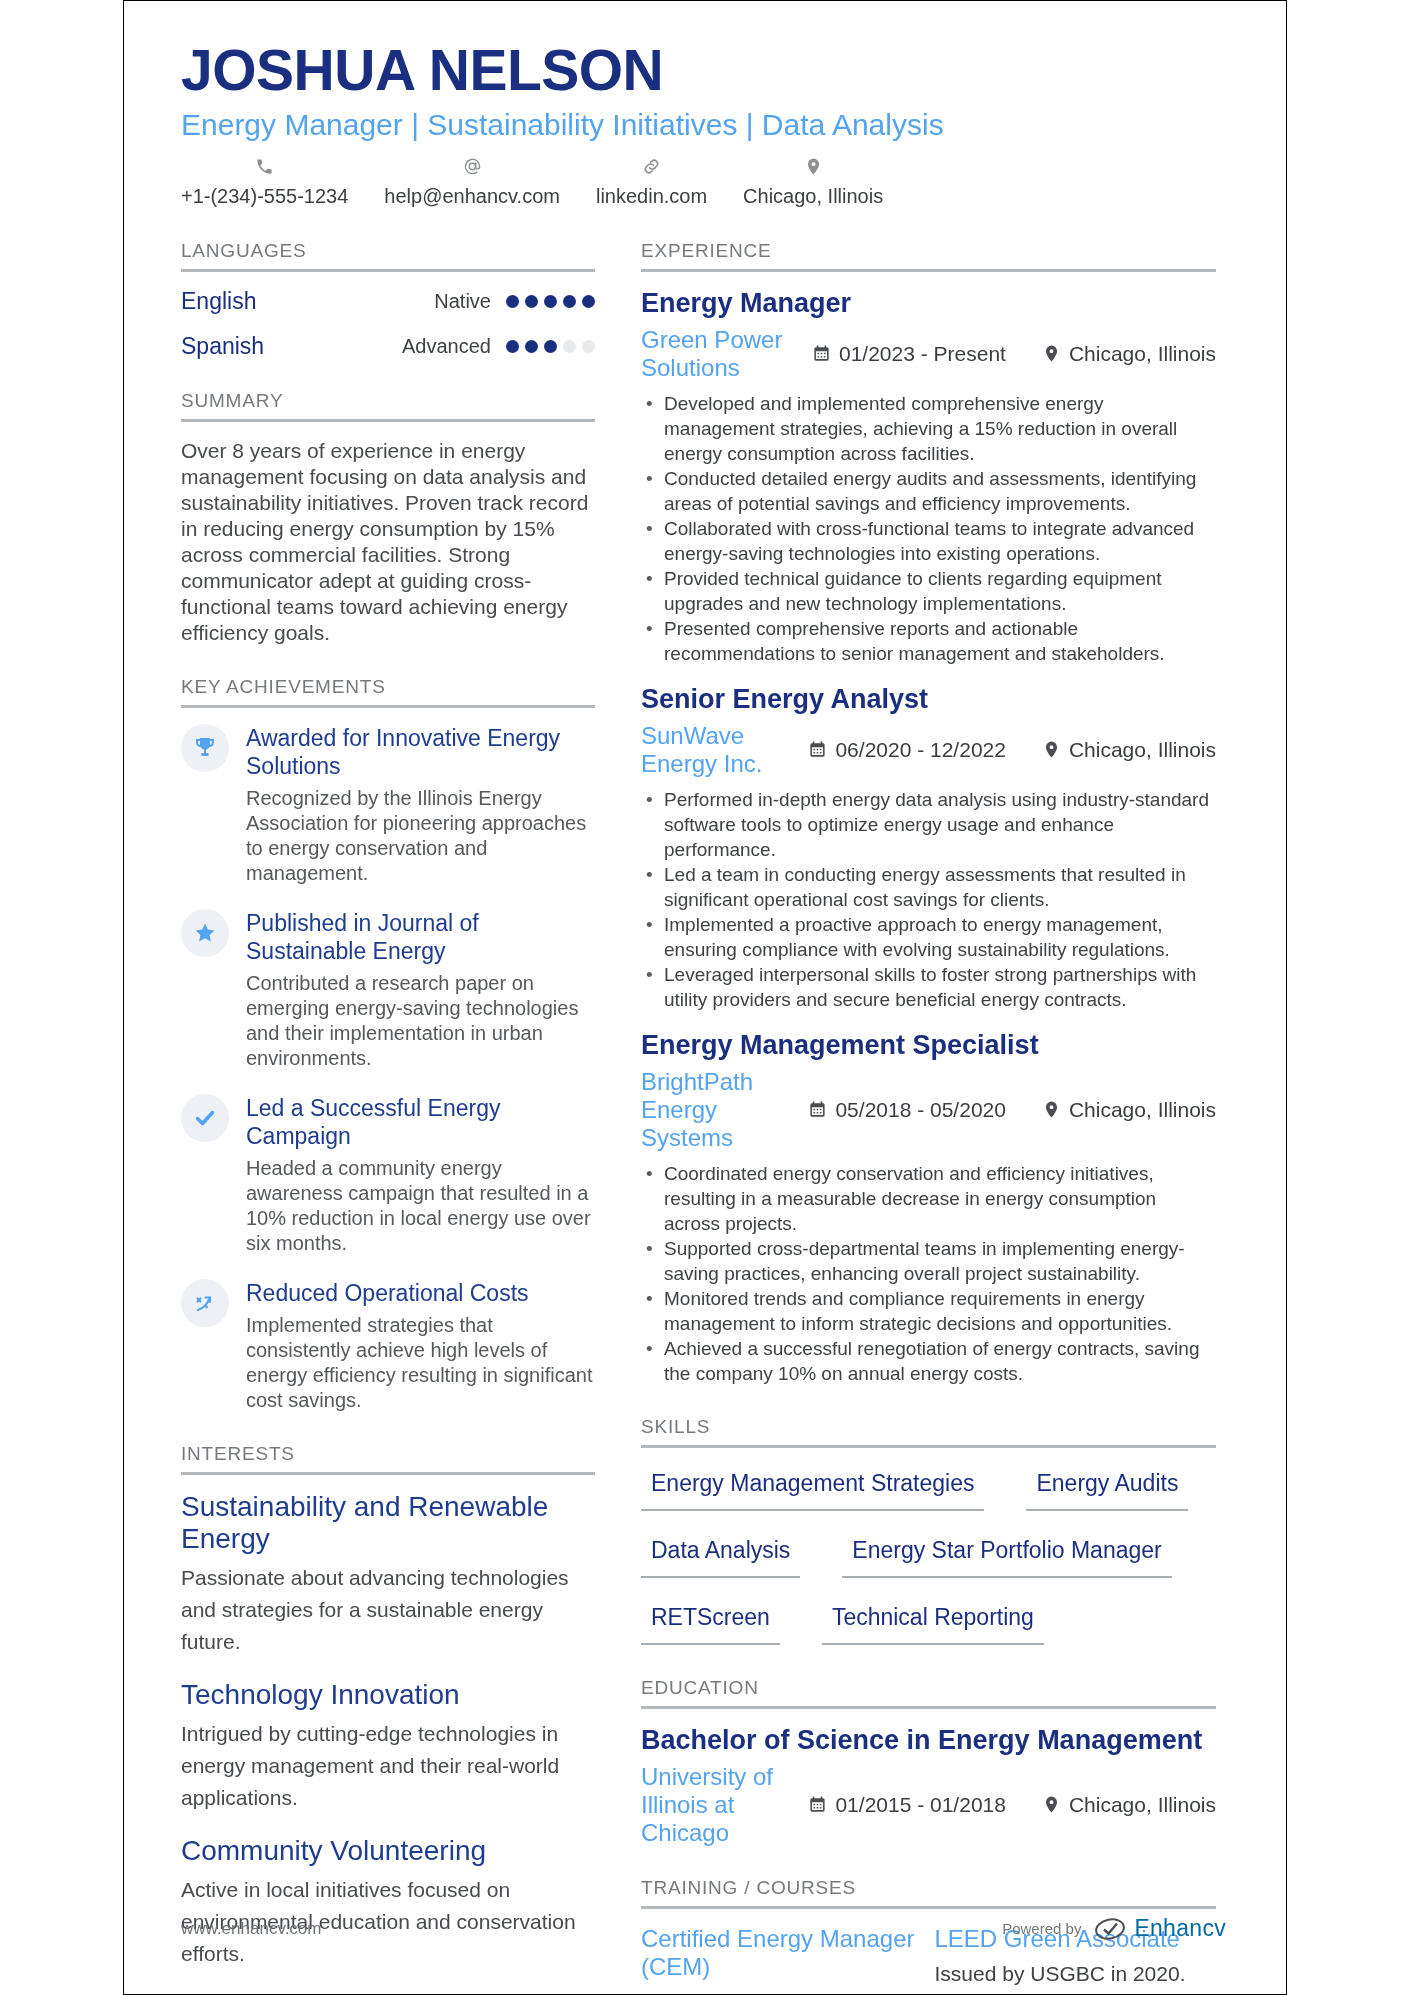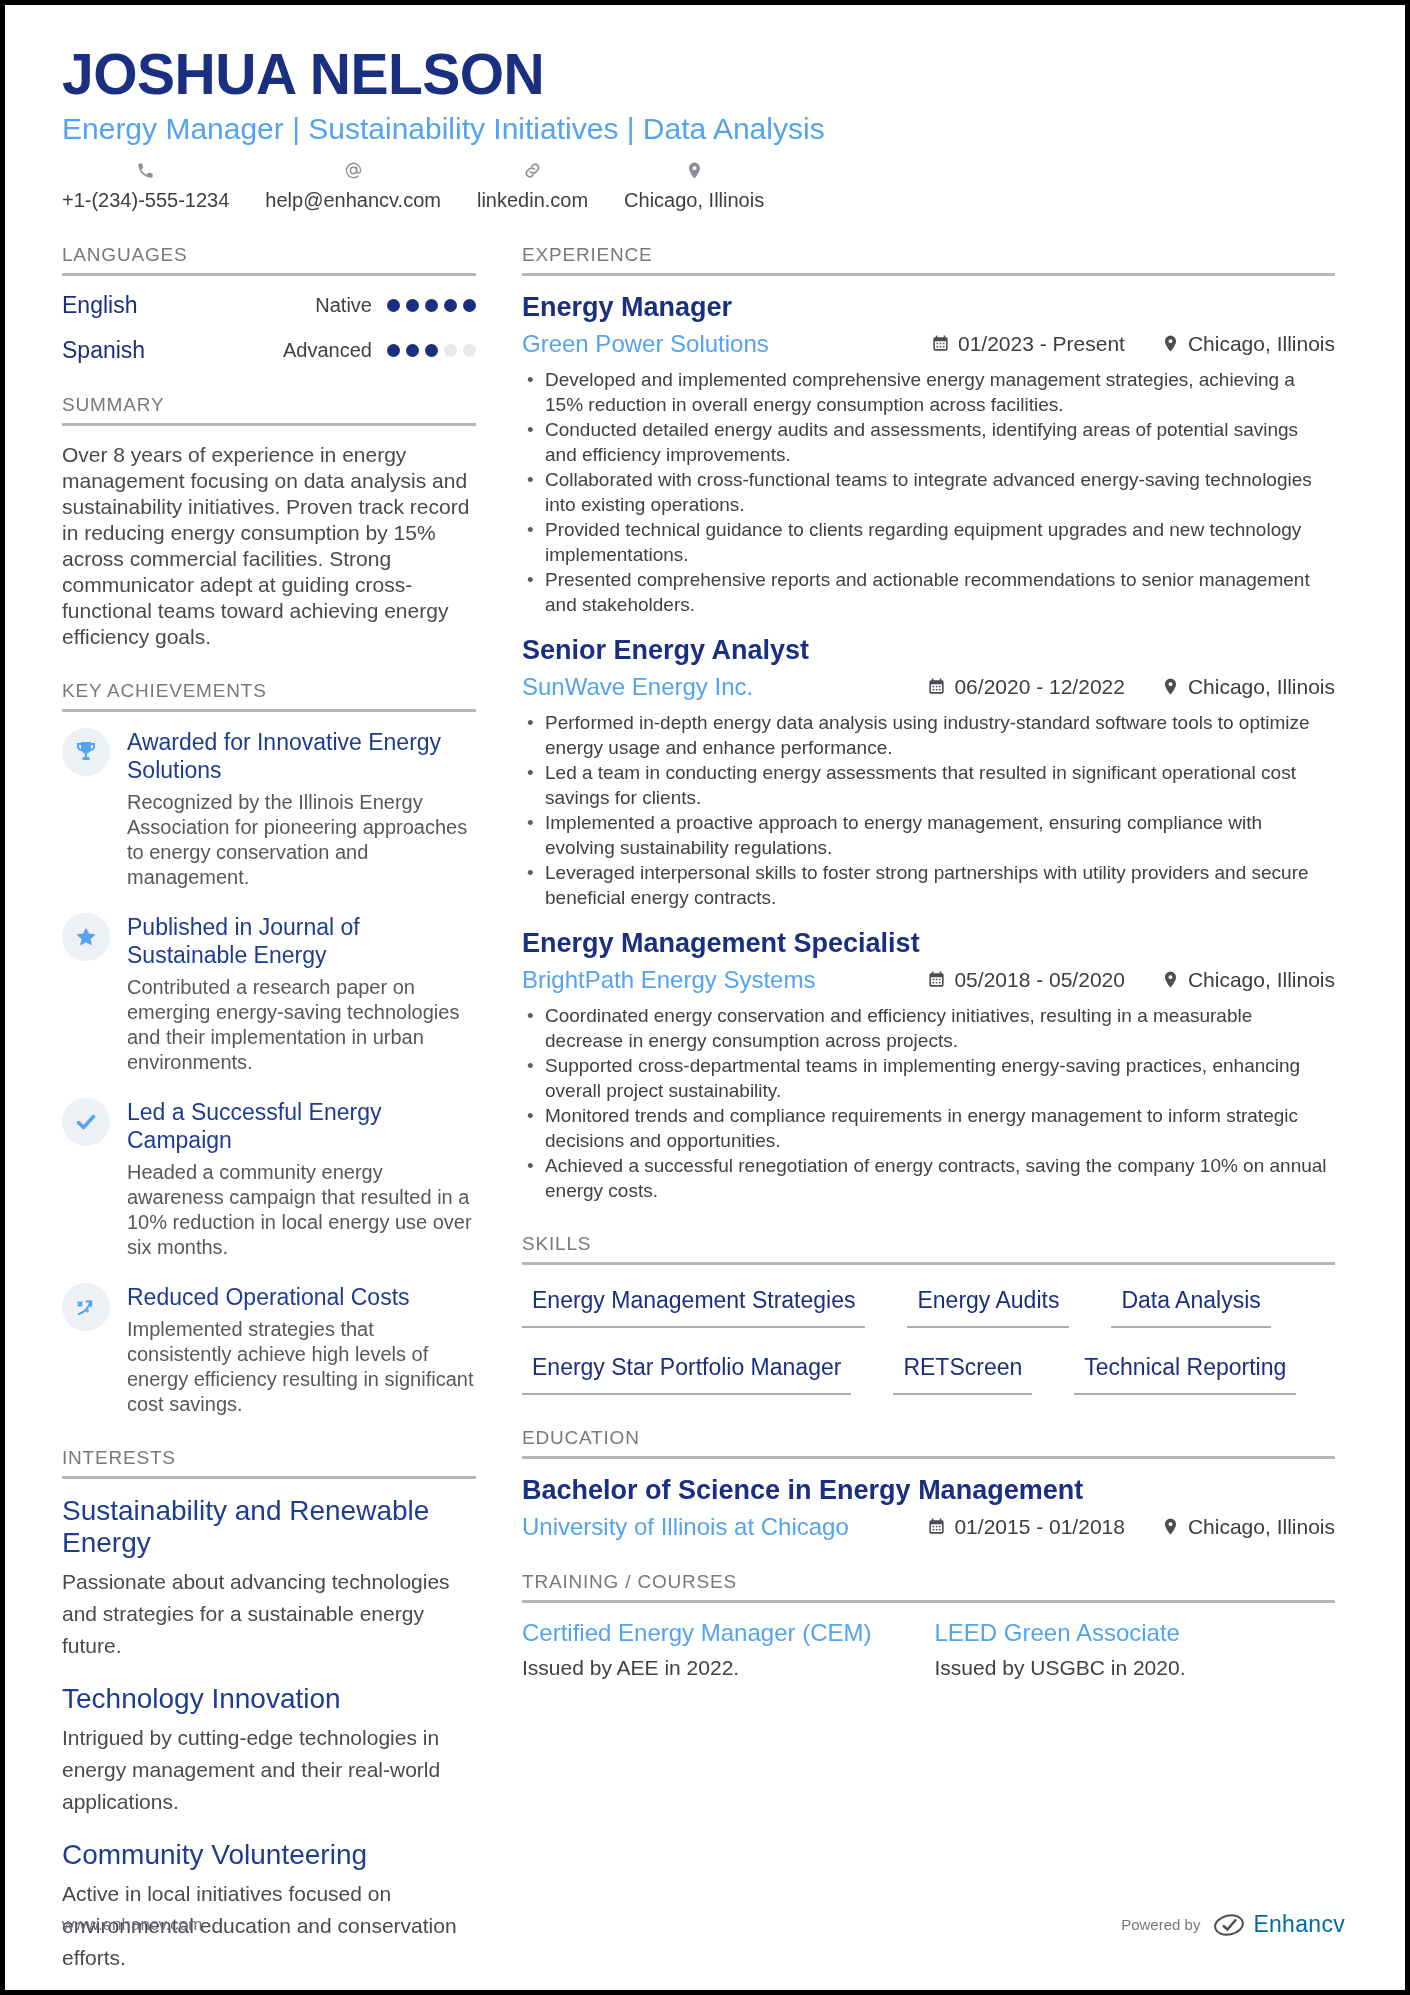--- a/index.html
+++ b/index.html
@@ -1,20 +1,20 @@
 <!DOCTYPE html>
 <html style="--navy: #1b2f81; --title-navy: #1e3c90; --accent-blue: #54a3ef; --muted-gray: #76797d; --divider-gray: #b5b8bb; --icon-gray: #8d9196; --dot-empty: #e7e9eb; --circle-bg: #edf1f5;"><head>
 <meta charset="utf-8">
 <style>
   * { margin:0; padding:0; box-sizing:border-box; }
   html, body { background:#fff; }
   body { font-family:"Liberation Sans", sans-serif; -webkit-font-smoothing:antialiased; }
 
-  .page { position:relative; width:1410px; height:1995px; margin:0 auto; background:#fff;
-          border:5px solid #000000; padding:38px 70px 12px 57px; overflow:hidden; }
+  .page { position:relative; width:1164px; height:1995px; margin:0 auto; background:#fff;
+          border:1px solid #000000; padding:38px 70px 12px 57px; overflow:hidden; }
 
   
   .name { font-size:57px; font-weight:700; color:var(--navy); letter-spacing:-0.5px; line-height:1.1; }
   .headline { font-size:30px; color:var(--accent-blue); margin-top:6px; }
   .contact-row { display:flex; align-items:center; gap:36px; margin-top:15px; }
   .contact-item { display:flex; align-items:center; gap:9px; font-size:20px; color:#3d4043;flex-direction:column; }
   .cicon { color:var(--icon-gray); display:inline-flex; }
   .cicon svg { width:19px; height:19px; }
 
   .columns { display:flex; gap:46px; margin-top:2px; }

